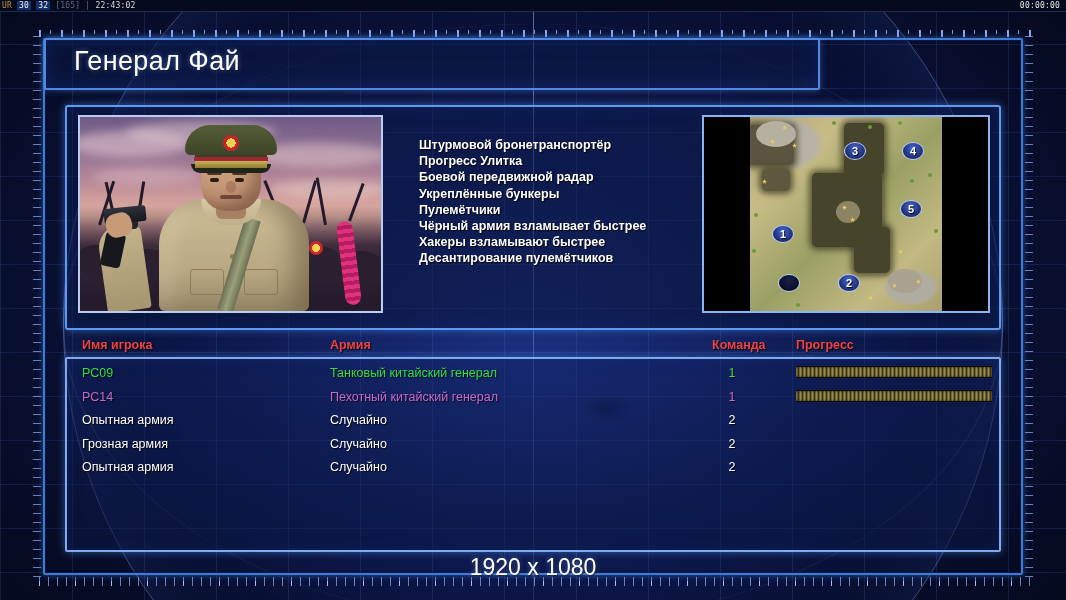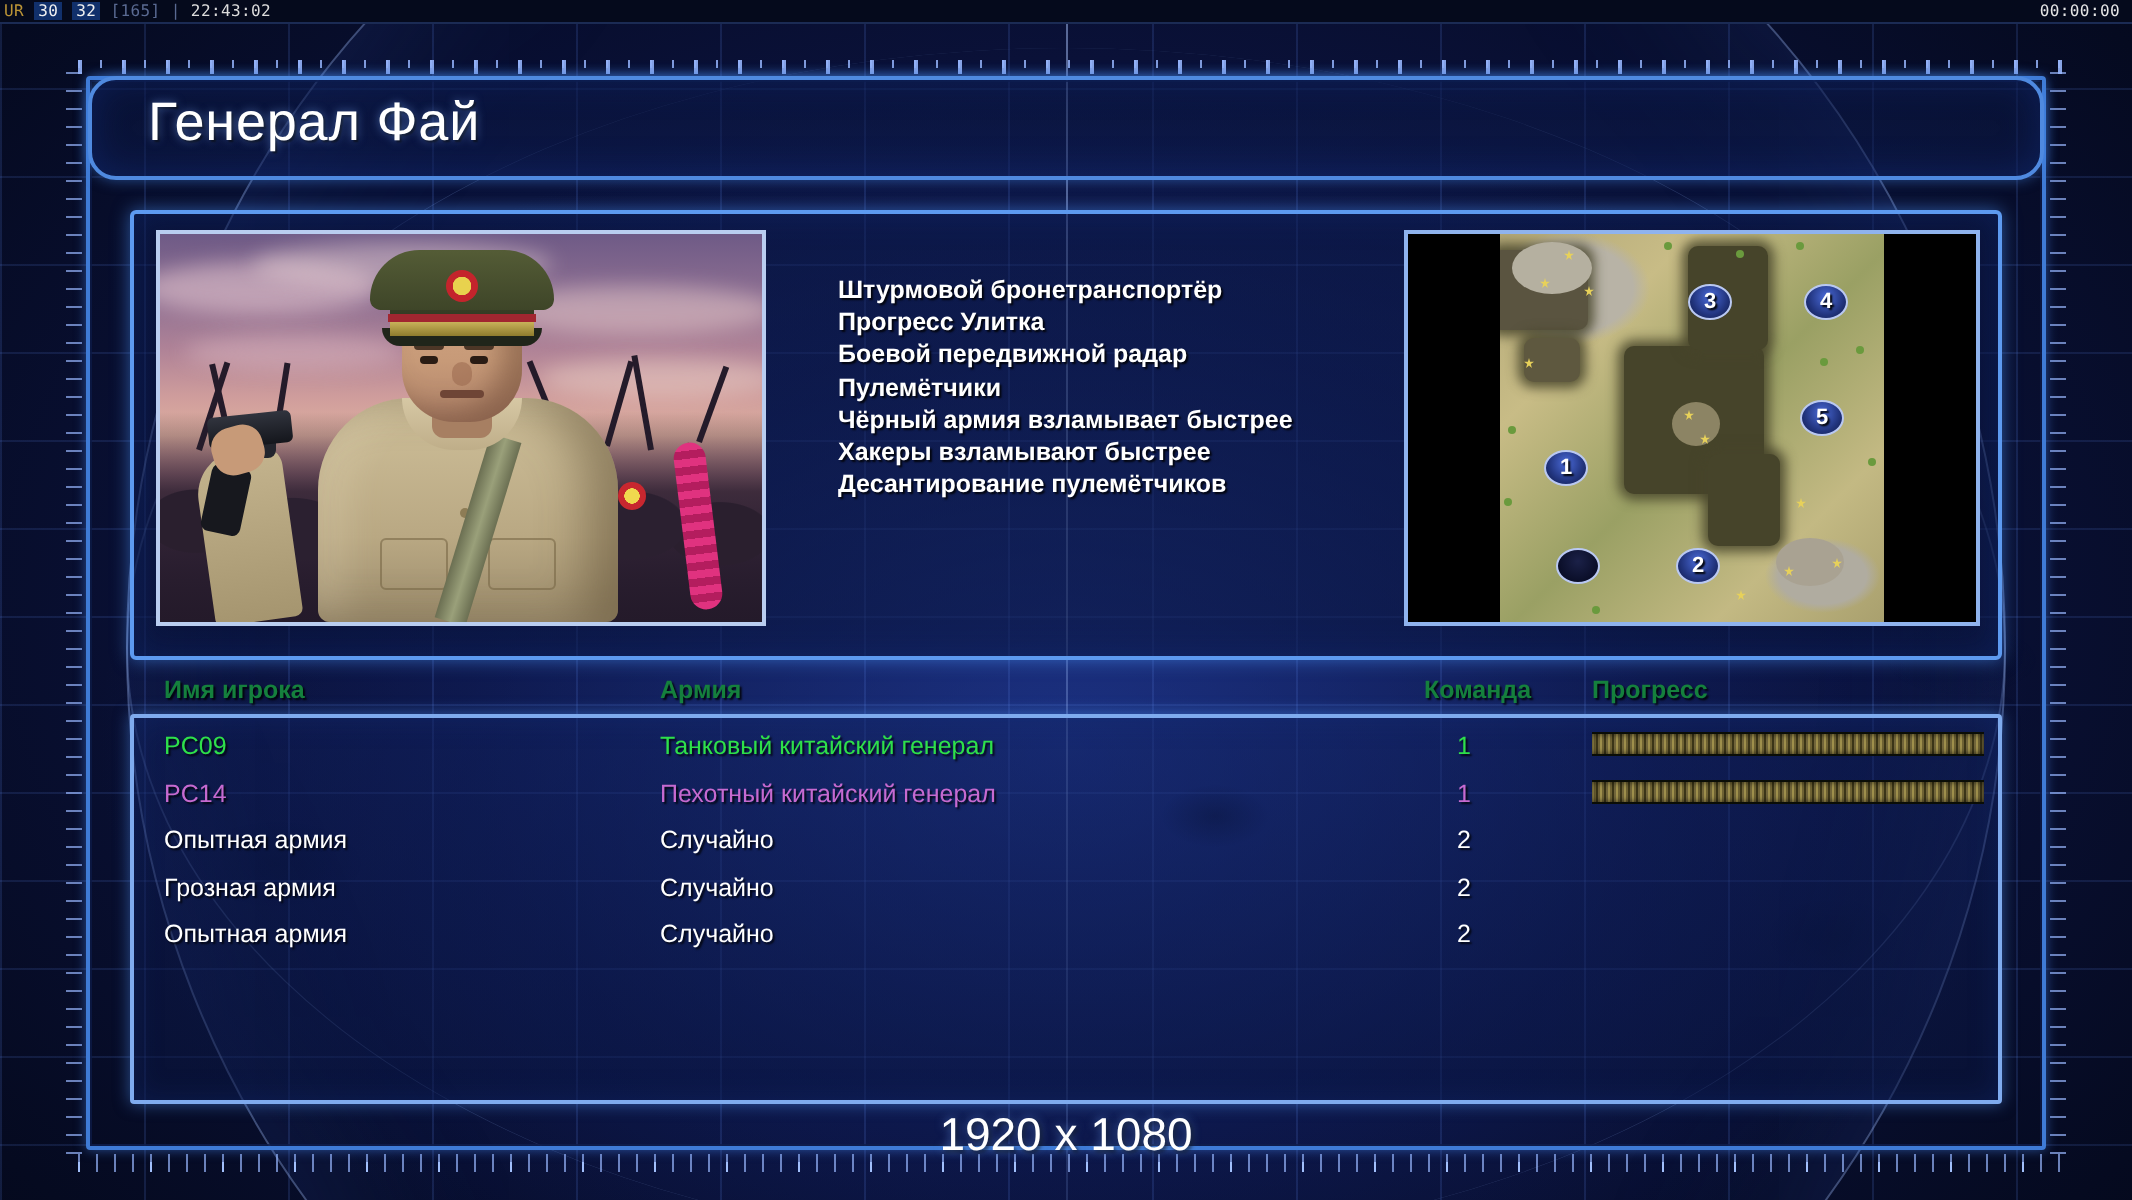--- a/index.html
+++ b/index.html
@@ -103,23 +103,23 @@
   
   #innerframe{
     position:absolute; left:10px; top:8px; right:10px; bottom:11px;
     border:2px solid #3f7bd6;
     border-radius:2px;
     box-shadow: 0 0 6px rgba(70,130,230,.55), inset 0 0 0 1px rgba(12,26,70,.8);
   }
 
   
   #titlebar{
-    position:absolute; left:44px; top:38px; width:978px; height:52px;
+    position:absolute; left:44px; top:38px; width:776px; height:52px;
     border:2px solid #4f8ae0;
-    border-radius:14px;
+    border-radius:2px;
     background:linear-gradient(to bottom, rgba(10,22,64,.55), rgba(14,30,84,.45));
     box-shadow: 0 0 7px rgba(70,140,240,.5), inset 0 0 18px rgba(20,48,130,.45);
   }
   #title-text{
     position:absolute; left:28px; top:6px;
     font-size:27px; font-weight:400; color:#ffffff;
     letter-spacing:.4px;
     text-shadow: 0 0 5px rgba(120,170,255,.55), 1px 1px 1px rgba(0,0,0,.75);
   }
 
@@ -303,21 +303,21 @@
     background:radial-gradient(ellipse at 50% 35%, #4a6ad8 0%, #22357f 60%, #0e1844 100%);
     border:1.5px solid #b9c8f2;
     color:#fff; font-size:11px; font-weight:bold; line-height:16px; text-align:center;
     text-shadow:1px 1px 1px #000;
   }
   .mm-pos.empty{ background:radial-gradient(ellipse at 50% 35%, #1b2148 0%, #0a0e28 70%); }
 
   
   #table-headers{
     position:absolute; left:65px; top:338px; width:936px; height:20px;
-    color:#15803d; font-size:12.5px; font-weight:bold;
+    color:#ef4444; font-size:12.5px; font-weight:bold;
     text-shadow:1px 1px 1px rgba(0,0,0,.85);
   }
   #table-headers span{ position:absolute; top:0; white-space:nowrap; }
   .h-name{ left:17px; }
   .h-army{ left:265px; }
   .h-team{ left:647px; }
   .h-prog{ left:731px; }
 
   #listpanel{
     position:absolute; left:65px; top:357px; width:936px; height:195px;
@@ -435,20 +435,21 @@
       <div class="p-pistol-cyl"></div>
       <div class="p-pistol-barrel"></div>
       <div class="p-hand"></div>
     </div>
   </div>
 
   <div id="abilities">
       <div>Штурмовой бронетранспортёр</div>
       <div>Прогресс Улитка</div>
       <div>Боевой передвижной радар</div>
+      <div>Укреплённые бункеры</div>
       <div>Пулемётчики</div>
       <div>Чёрный армия взламывает быстрее</div>
       <div>Хакеры взламывают быстрее</div>
       <div>Десантирование пулемётчиков</div>
     </div>
 
   <div id="minimap-wrap">
     <div id="minimap">
       <div class="mm-dark" style="left:62px;top:56px;width:70px;height:74px;"></div>
       <div class="mm-dark" style="left:94px;top:6px;width:40px;height:52px;"></div>

